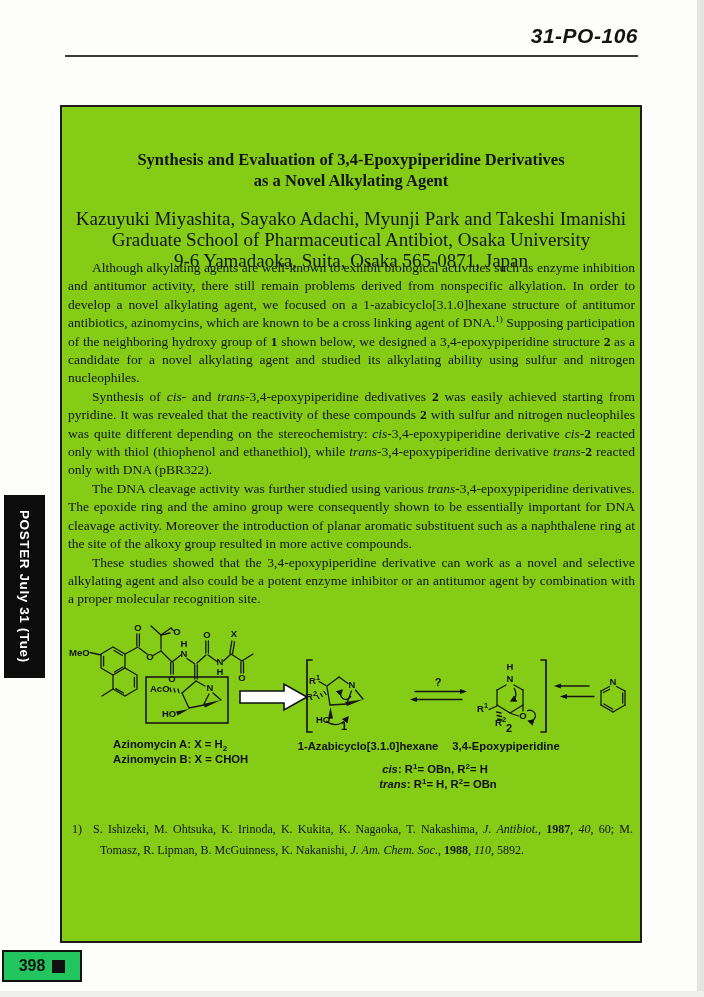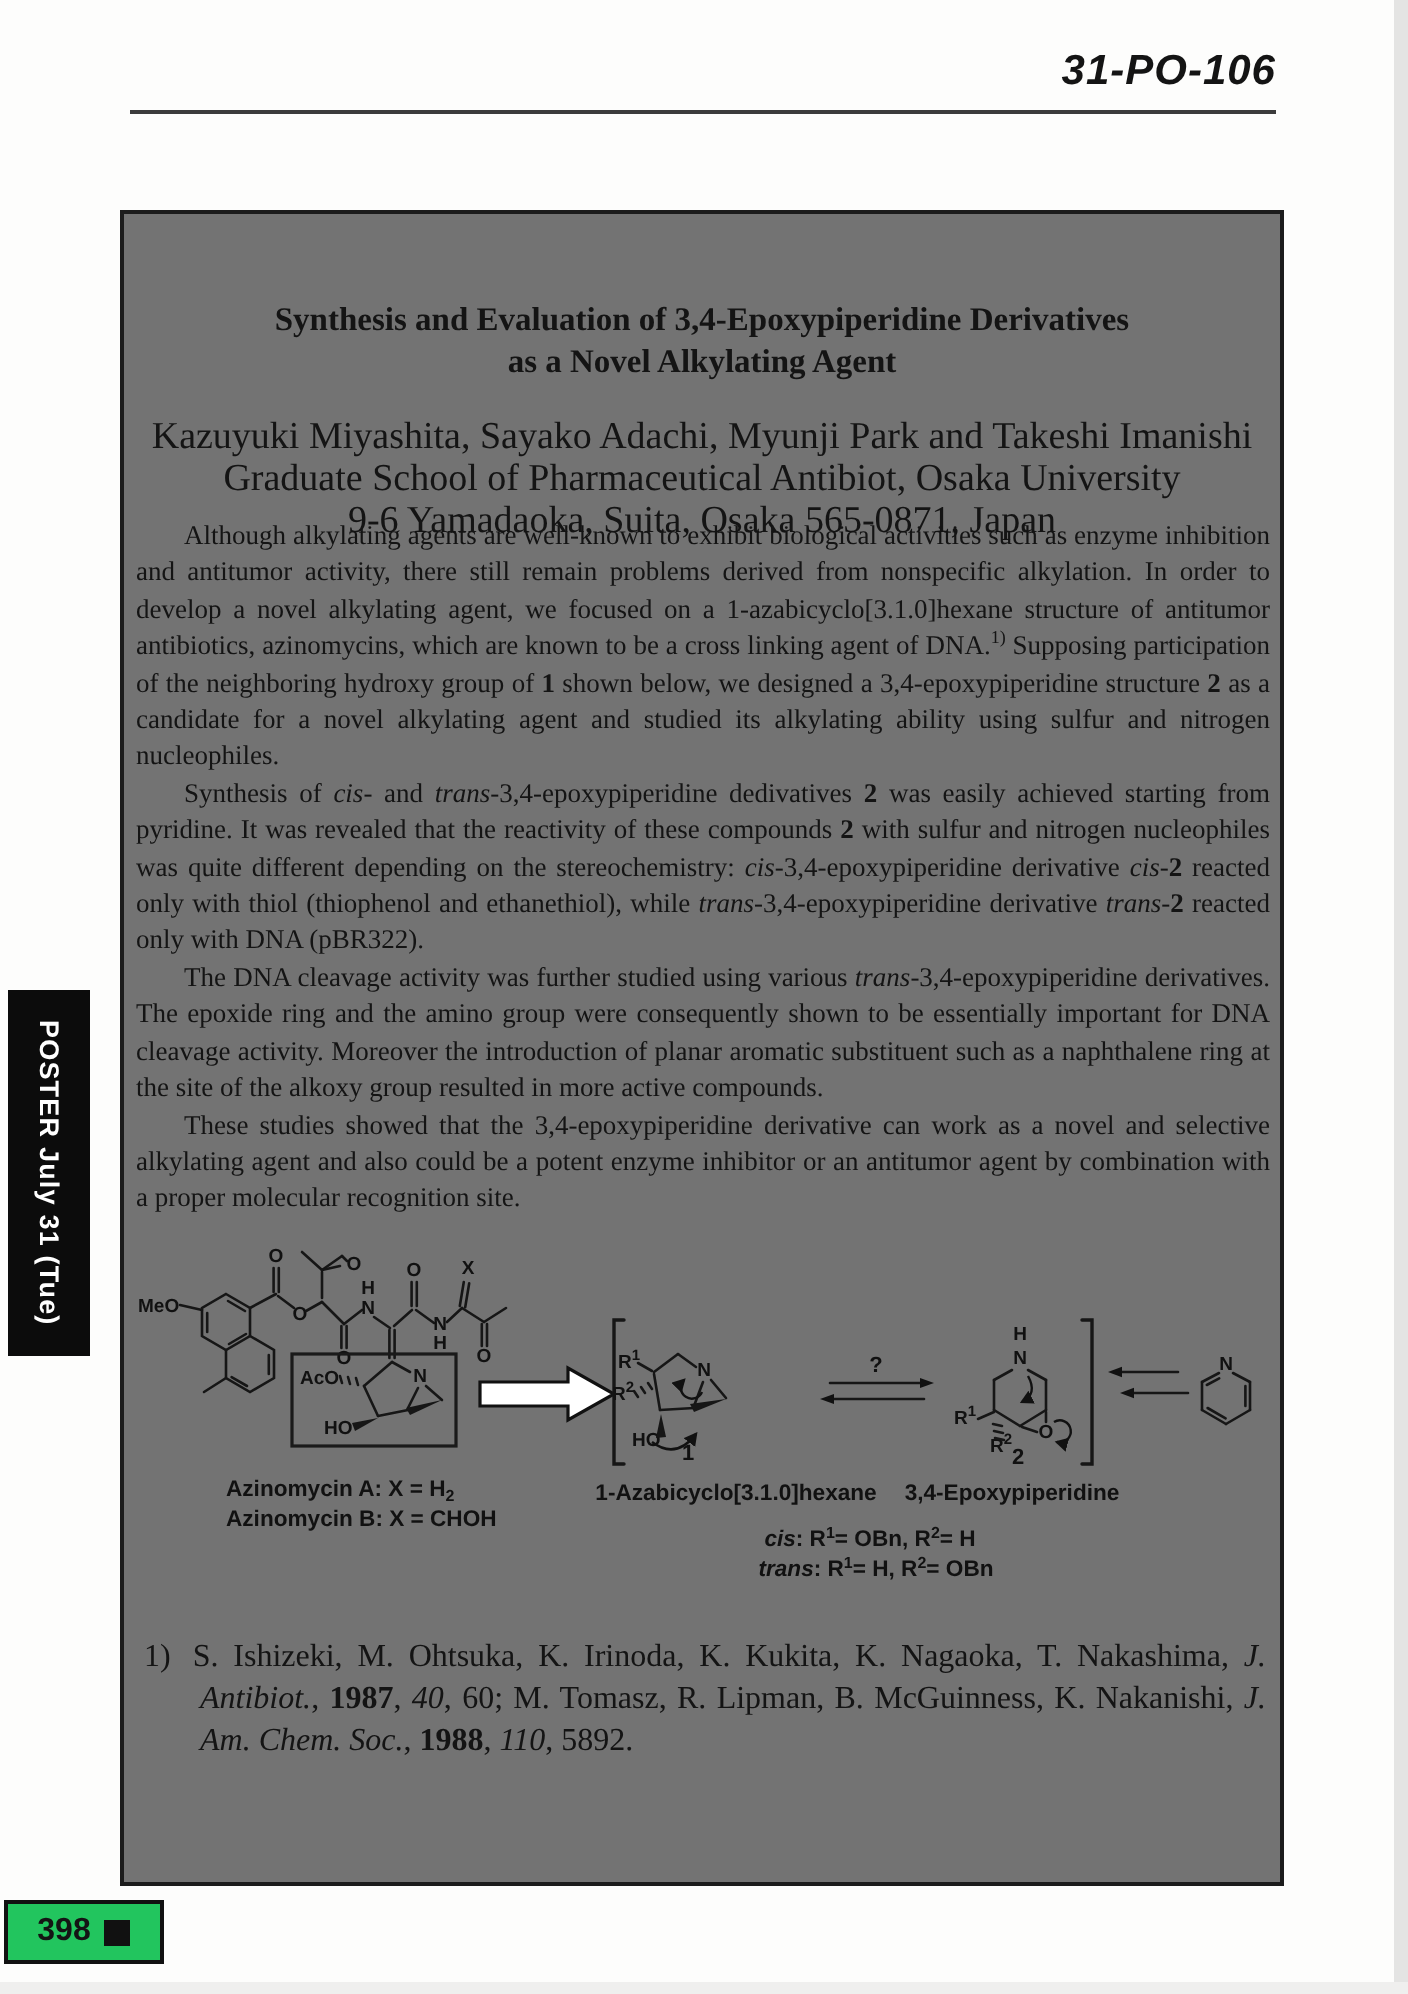--- a/index.html
+++ b/index.html
@@ -11,37 +11,37 @@
   .scan-edge-bottom{position:absolute;left:0;bottom:0;width:100%;height:6px;background:#efefee;}
 
   .header-code{
     position:absolute;top:24px;right:66px;
     font-family:"Liberation Sans",sans-serif;font-weight:bold;font-size:21px;letter-spacing:.5px;font-style:italic;
   }
   .header-rule{position:absolute;top:55px;left:65px;width:573px;height:2px;background:#3c3c3c;}
 
   .main-box{
     position:absolute;top:105px;left:60px;width:578px;height:834px;
-    border:2px solid #1c1c1c;background:#737373;
+    border:2px solid #1c1c1c;background:#84cc16;
   }
   .title-block{position:absolute;top:43px;left:0;right:0;text-align:center;
     font-weight:bold;font-size:16.5px;line-height:20.5px;}
   .authors-block{position:absolute;top:101px;left:0;right:0;text-align:center;
     font-size:19px;line-height:21px;}
   .body-block{position:absolute;top:152px;left:6px;right:5px;
     font-size:13.5px;line-height:18.4px;}
   .para{margin:0;text-indent:24px;text-align:justify;}
   .seg-i{font-style:italic;}
   .seg-b{font-weight:bold;}
   sup.seg-sup{font-size:9px;line-height:0;}
 
   .scheme-wrap{position:absolute;top:513px;left:1px;width:580px;height:196px;}
   .reference{
     position:absolute;top:712px;left:10px;right:7px;
-    font-size:16px;line-height:20.8px;text-align:justify;
+    font-size:12px;line-height:20.8px;text-align:justify;
     padding-left:28px;text-indent:-28px;
   }
   .ref-num{margin-right:11px;}
 
   .side-tab{
     position:absolute;left:4px;top:495px;width:41px;height:183px;background:#0c0c0c;
     color:#fff;display:flex;align-items:center;justify-content:center;
     writing-mode:vertical-rl;
     font-family:"Liberation Sans",sans-serif;font-weight:bold;font-size:13.5px;letter-spacing:.6px;
   }

